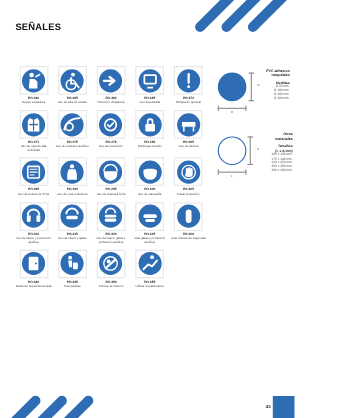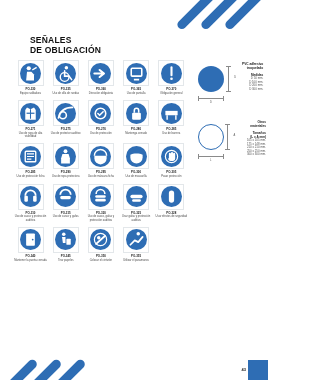--- a/index.html
+++ b/index.html
@@ -24,21 +24,21 @@
   .stripes.top .s2{left:40px;top:-4px;}
   .stripes.top .s3{left:64px;top:-4px;}
   .stripes.bottom .stripe{width:9px;height:48px;}
   .stripes.bottom .s1{left:6px;top:8px;}
   .stripes.bottom .s2{left:30px;top:8px;}
   .stripes.bottom .s3{left:54px;top:8px;}
 
   
   .header{position:absolute;left:14px;top:20px;}
   .header h1{
-    margin:16px;font-size:8.5px;line-height:9.5px;
+    margin:0;font-size:8.5px;line-height:9.5px;
     font-weight:bold;color:#111;letter-spacing:.2px;
   }
 
   
   .grid{
     position:absolute;left:13px;top:60px;width:176px;
     display:grid;grid-template-columns:repeat(5,1fr);
     gap:0px 0px;
   }
   .cell{
@@ -131,21 +131,20 @@
 
   <div class="stripes top">
     <span class="stripe s1"></span>
     <span class="stripe s2"></span>
     <span class="stripe s3"></span>
   </div>
 
   <div class="header">
     <h1>
       <span>SEÑALES</span><br>
-      <span>DE OBLIGACIÓN</span>
     </h1>
   </div>
 
   <div class="grid" id="sign-grid">
       <div class="cell">
         <div class="tile">
           <div class="sign">
             <svg width="21" height="21" viewBox="0 0 24 24">
               <circle cx="10" cy="6" r="2.4" fill="#ffffff"></circle>
               <path d="M8 10h5l3 3v7H7z" fill="#ffffff"></path>

